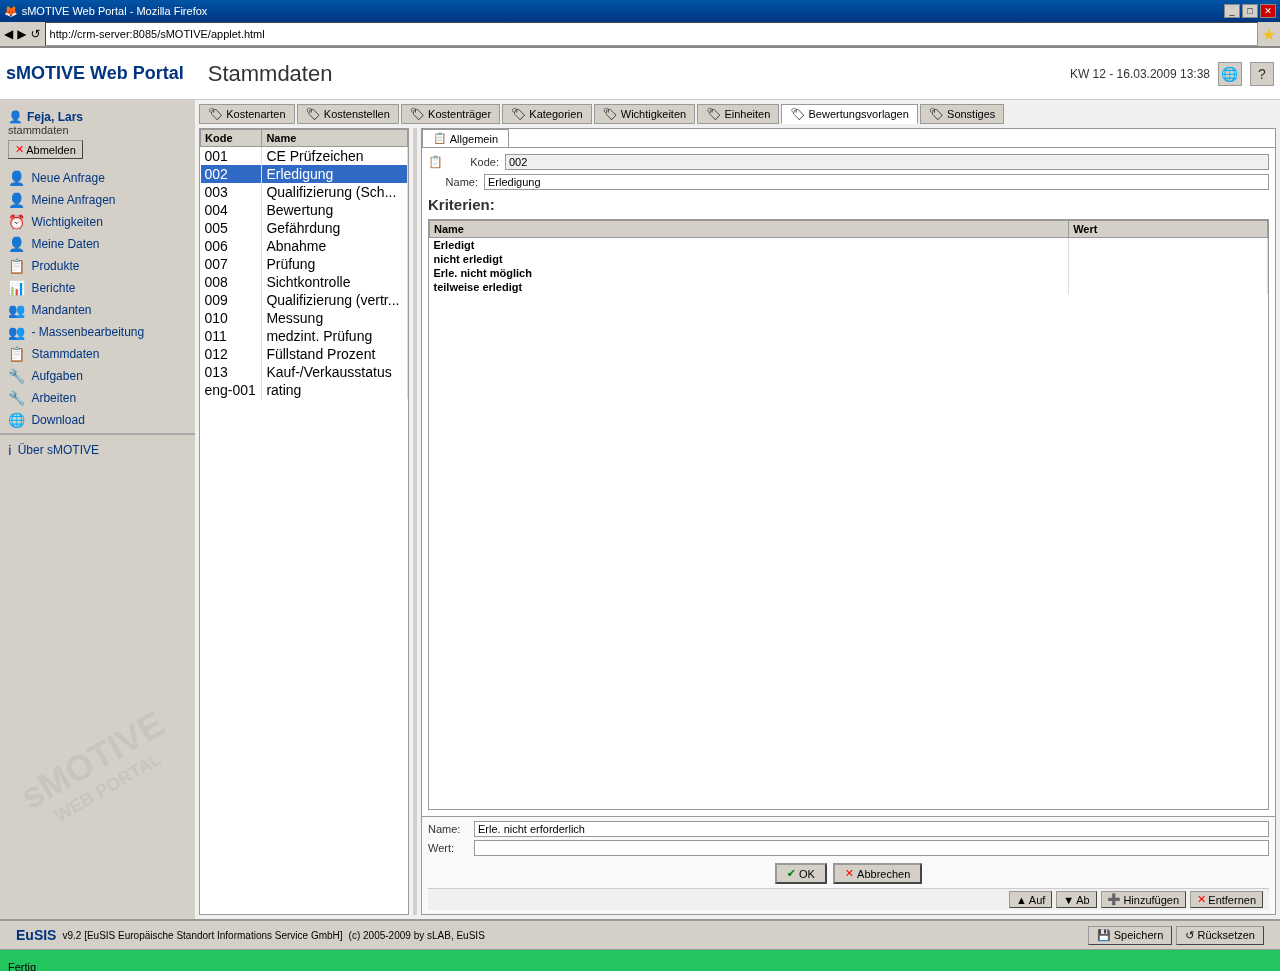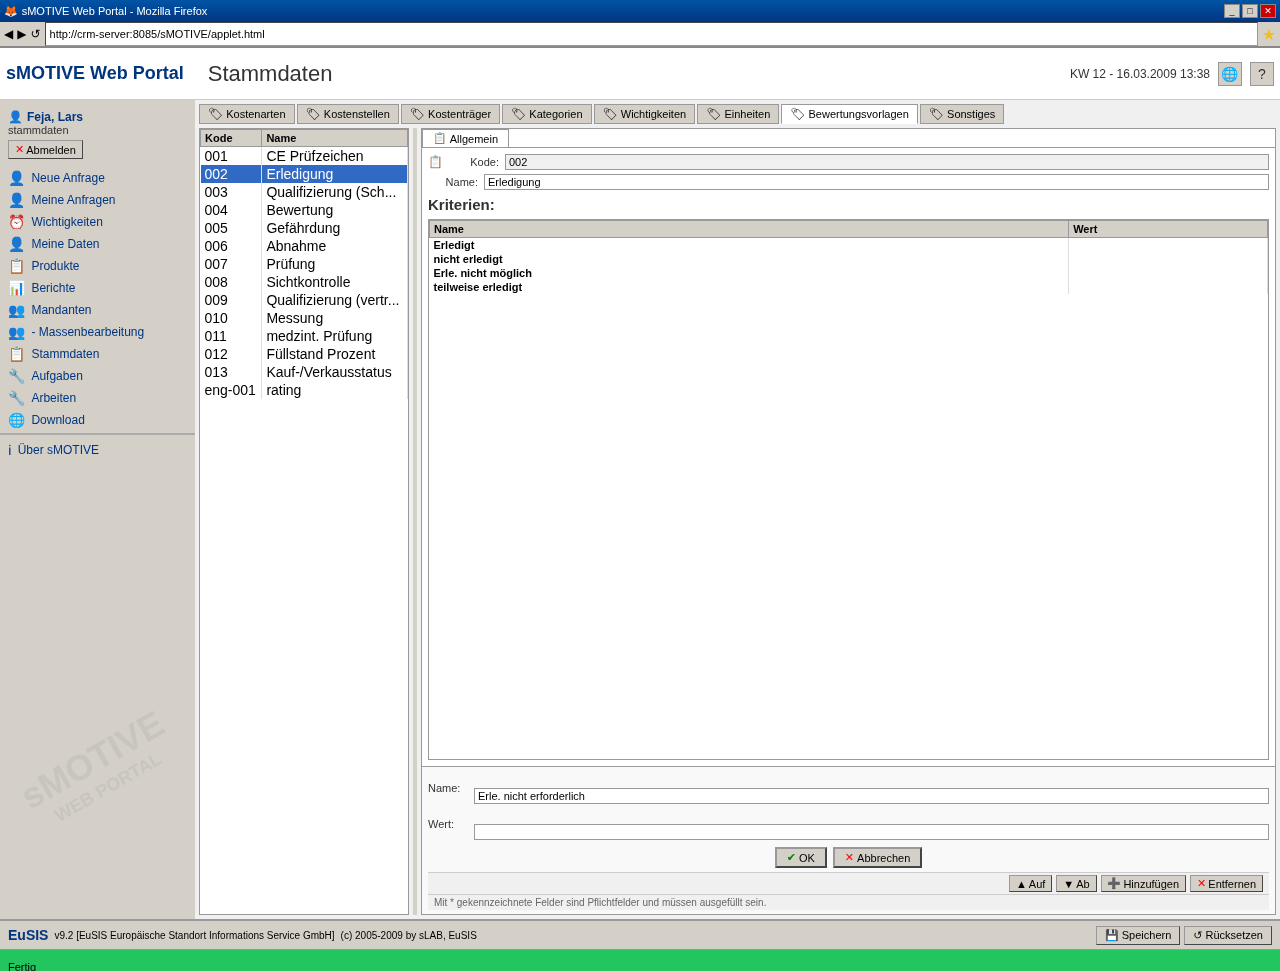--- a/index.html
+++ b/index.html
@@ -140,21 +140,21 @@
       background: #d4d0c8; border: 1px solid #999; padding: 2px 4px;
       font-size: 11px; font-weight: bold; text-align: left;
     }
     #criteria-table tbody tr { cursor: pointer; }
     #criteria-table tbody td { padding: 1px 4px; font-size: 11px; border-right: 1px solid #ddd; font-weight: bold; }
 
     
     #bottom-form { border-top: 1px solid #999; padding: 4px 6px; background: #f9f9f9; }
     .bottom-row { display: flex; align-items: center; gap: 6px; margin-bottom: 3px; }
     .bottom-label { width: 40px; font-size: 11px; color: #333; }
-    .bottom-input { flex: 1; border: 1px solid #999; padding: 1px 3px; font-size: 11px; margin-top: 17px; }
+    .bottom-input { flex: 1; border: 1px solid #999; padding: 1px 3px; font-size: 11px; }
 
     
     #action-buttons { display: flex; justify-content: center; gap: 6px; padding: 4px 0; }
     .action-btn {
       display: flex; align-items: center; gap: 3px;
       background: #d4d0c8; border: 2px outset #999; padding: 2px 10px;
       cursor: pointer; font-size: 11px;
     }
 
     
@@ -168,21 +168,21 @@
       cursor: pointer; font-size: 11px;
     }
 
     
     #note-bar { padding: 2px 6px; font-size: 10px; color: #666; border-top: 1px solid #ccc; background: #f0f0f0; }
 
     
     #footer {
       height: 30px; background: #d4d0c8; border-top: 2px solid #999;
       display: flex; align-items: center; justify-content: space-between;
-      padding: 0 8px;
+      padding: 0 16px;
     }
     #footer-left { display: flex; align-items: center; gap: 6px; font-size: 10px; }
     #footer-right { display: flex; gap: 4px; }
     .footer-btn {
       display: flex; align-items: center; gap: 3px;
       background: #d4d0c8; border: 1px outset #999; padding: 2px 8px;
       cursor: pointer; font-size: 11px;
     }
 
     
@@ -494,23 +494,20 @@
             </button>
             <button class="tool-btn">
               <span style="color:green;">➕</span>
               <span>Hinzufügen</span>
             </button>
             <button class="tool-btn">
               <span style="color:red;">✕</span>
               <span>Entfernen</span>
             </button>
           </div>
-          <div id="note-bar">
-            <span>Mit * gekennzeichnete Felder sind Pflichtfelder und müssen ausgefüllt sein.</span>
-          </div>
         </div>
       </div>
     </div>
   </div>
 </div>
 
 <div id="footer">
   <div id="footer-left">
     <span style="font-weight:bold;color:#003580;font-size:14px;">EuSIS</span>
     <span>v9.2 [EuSIS Europäische Standort Informations Service GmbH]</span>

